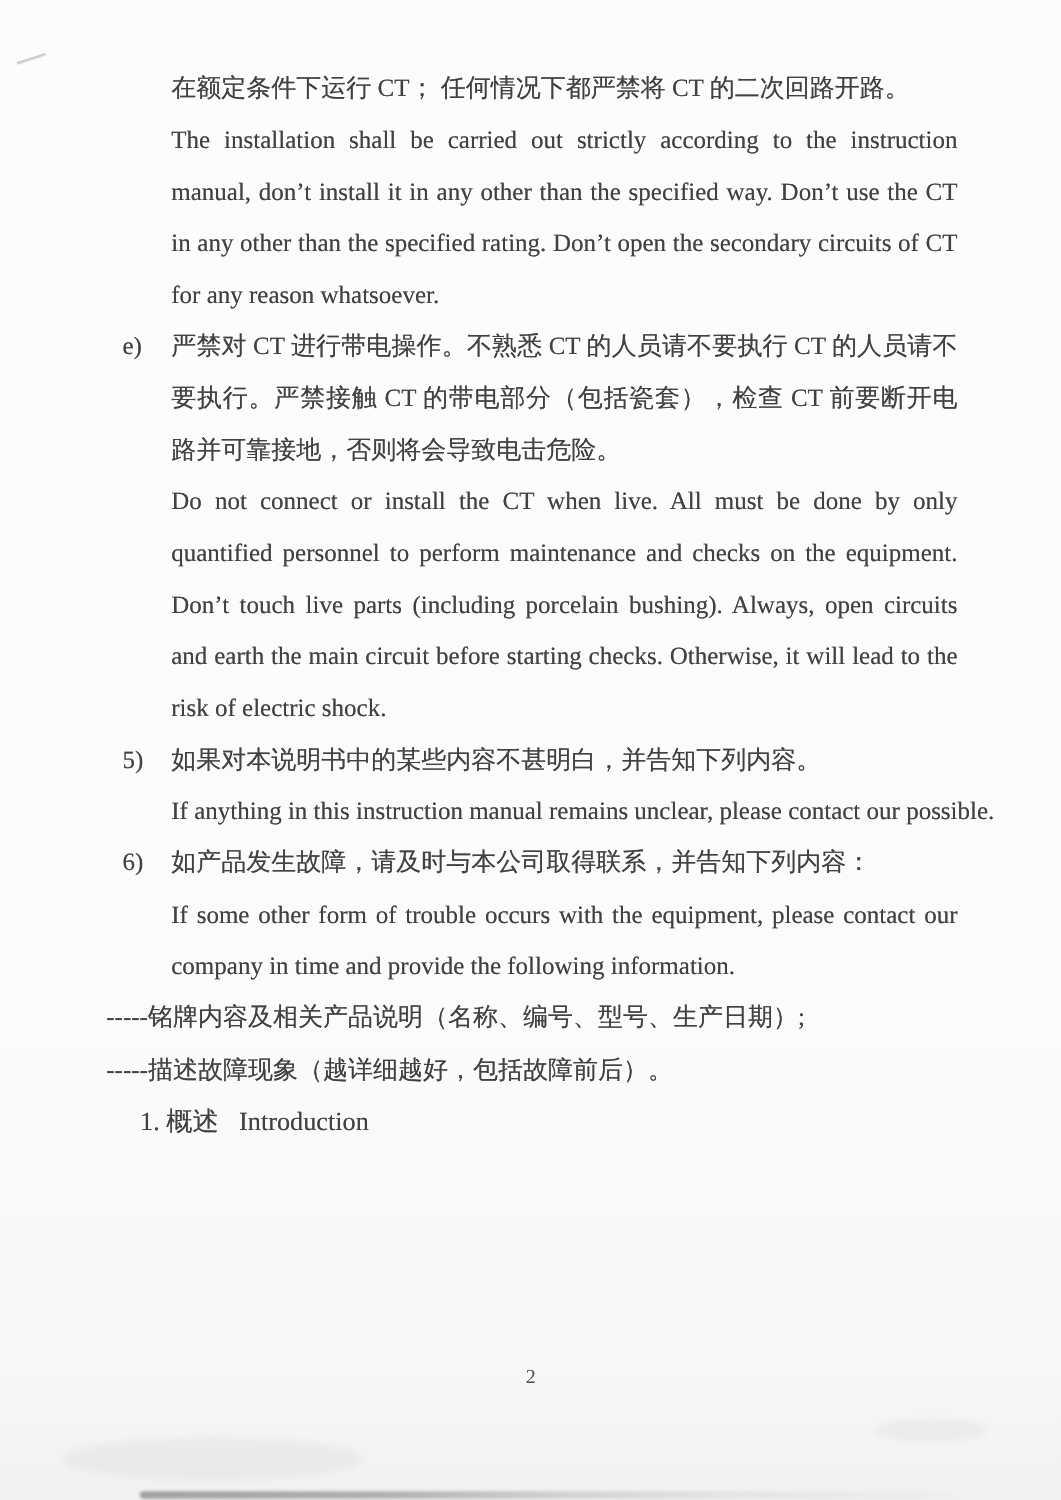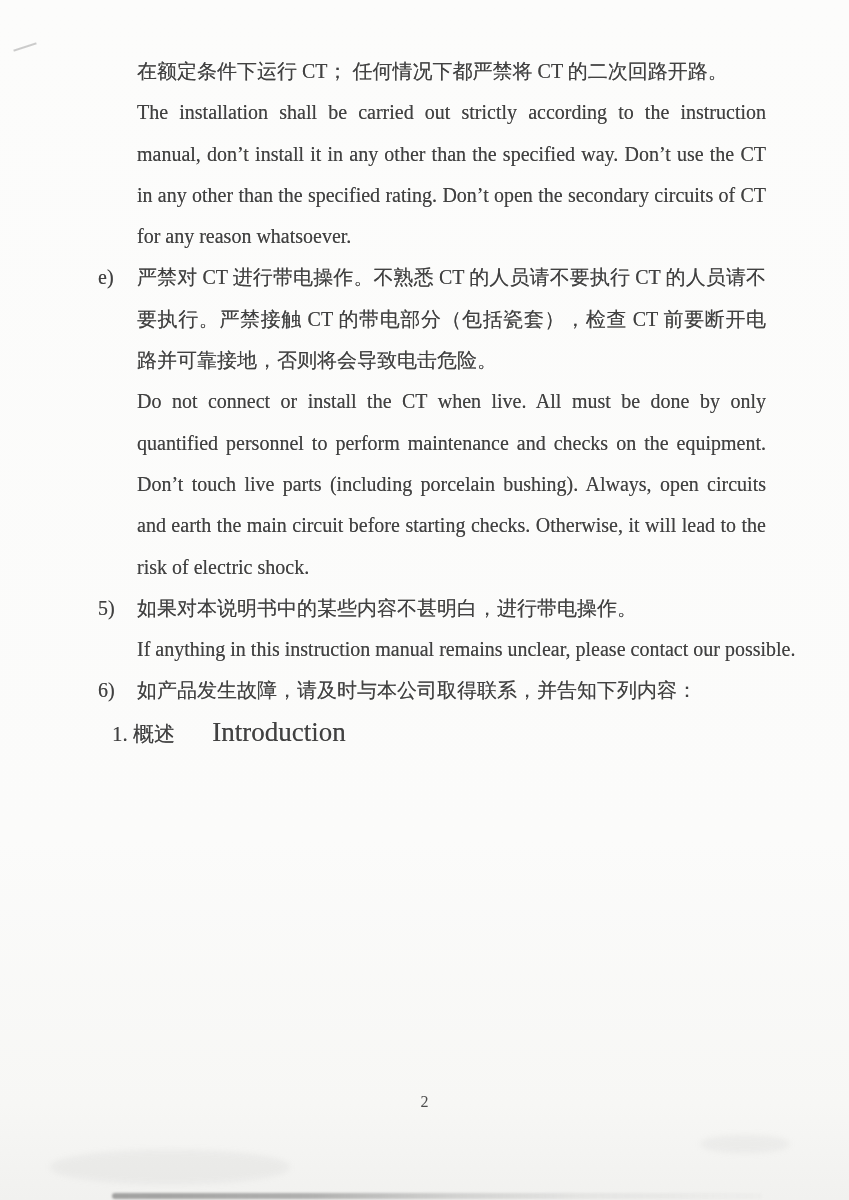--- a/index.html
+++ b/index.html
@@ -50,22 +50,22 @@
     white-space: nowrap;
     text-align: left;
   }
   .heading {
     margin: 0;
     padding-left: 14px;
     font-size: 21px;
     text-align: left;
   }
   .heading .heading-en {
-    margin-left: 32px;
-    font-size: 27px;
+    margin-left: 11px;
+    font-size: 21px;
   }
   .page-number {
     position: absolute;
     top: 1093px;
     left: 0;
     width: 849px;
     text-align: center;
     font-size: 16px;
     color: #4c4c4c;
   }
@@ -115,30 +115,33 @@
     <p class="para indent">The installation shall be carried out strictly according to the instruction manual, don’t install it in any other than the specified way. Don’t use the CT in any other than the specified rating. Don’t open the secondary circuits of CT for any reason whatsoever.</p>
 
     <div class="hang">
       <span class="marker">e)</span>
       <p class="para">严禁对 CT 进行带电操作。不熟悉 CT 的人员请不要执行 CT 的人员请不要执行。严禁接触 CT 的带电部分（包括瓷套），检查 CT 前要断开电路并可靠接地，否则将会导致电击危险。</p>
     </div>
     <p class="para indent">Do not connect or install the CT when live. All must be done by only quantified personnel to perform maintenance and checks on the equipment. Don’t touch live parts (including porcelain bushing). Always, open circuits and earth the main circuit before starting checks. Otherwise, it will lead to the risk of electric shock.</p>
 
     <div class="hang">
       <span class="marker">5)</span>
-      <p class="para">如果对本说明书中的某些内容不甚明白，进行带电操作。</p>
+      <p class="para">如果对本说明书中的某些内容不甚明白，并告知下列内容。</p>
     </div>
     <p class="para indent oneline">If anything in this instruction manual remains unclear, please contact our possible.</p>
 
     <div class="hang">
       <span class="marker">6)</span>
       <p class="para">如产品发生故障，请及时与本公司取得联系，并告知下列内容：</p>
     </div>
+    <p class="para indent">If some other form of trouble occurs with the equipment, please contact our company in time and provide the following information.</p>
 
+    <p class="para dash-line">-----铭牌内容及相关产品说明（名称、编号、型号、生产日期）;</p>
 
+    <p class="para dash-line">-----描述故障现象（越详细越好，包括故障前后）。</p>
 
     <p class="heading">
       <span>1.</span>
       <span>概述</span>
       <span class="heading-en">Introduction</span>
     </p>
 
   </div>
 
   <div class="page-number">2</div>

